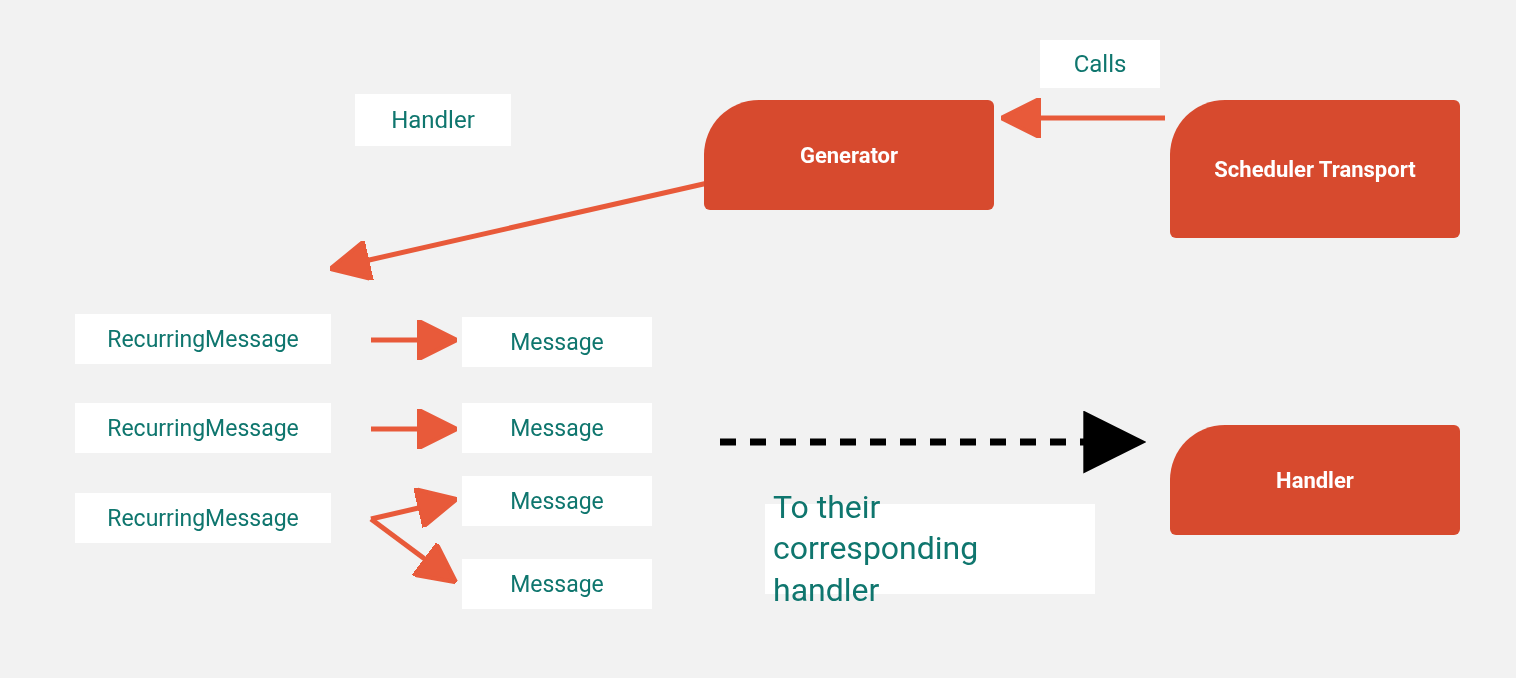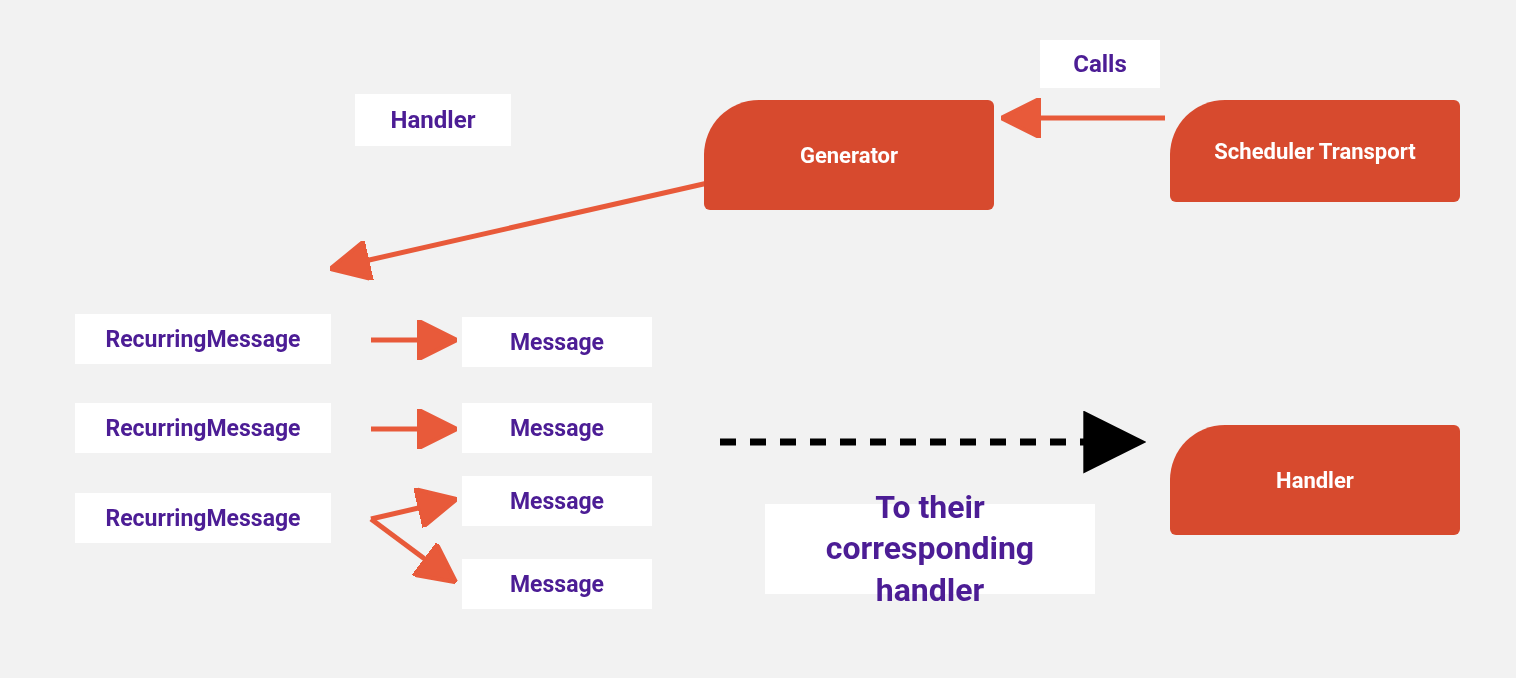--- a/index.html
+++ b/index.html
@@ -22,26 +22,26 @@
     justify-content: center;
     box-sizing: border-box;
   }
   .node.cut-tl {
     border-radius: 55px 6px 6px 6px;
     margin-top: 40px;
   }
   .label-white {
     position: absolute;
     background: #ffffff;
-    color: #4c1d95;
-    font-weight: 700;
+    color: #0f766e;
+    font-weight: 400;
     display: flex;
     align-items: center;
     justify-content: center;
-    text-align: center;
+    text-align: left;
     box-sizing: border-box;
     padding: 4px 8px;
   }
   svg.overlay {
     position: absolute;
     left: 0;
     top: 0;
     width: 1516px;
     height: 678px;
     pointer-events: none;
@@ -71,21 +71,21 @@
   <line x1="371" y1="519" x2="453" y2="500" stroke="#e85a3a" stroke-width="5" marker-end="url(#arrow-red)"></line>
   <line x1="371" y1="519" x2="453" y2="580" stroke="#e85a3a" stroke-width="5" marker-end="url(#arrow-red)"></line>
 
   <line x1="720" y1="442" x2="1140" y2="442" stroke="#000000" stroke-width="7" stroke-dasharray="16 14" marker-end="url(#arrow-black)"></line>
 </svg>
 
 <div class="node cut-tl" style="left:704px; top:60px; width:290px; height:110px; font-size:22px;">
   <span>Generator</span>
 </div>
 
-<div class="node cut-tl" style="left:1170px; top:60px; width:290px; height:102px; font-size:22px; padding:0 10px;">
+<div class="node cut-tl" style="left:1170px; top:60px; width:290px; height:138px; font-size:22px; padding:0 10px;">
   <span>Scheduler Transport</span>
 </div>
 
 <div class="node cut-tl" style="left:1170px; top:385px; width:290px; height:110px; font-size:22px;align-items:center;">
   <span>Handler</span>
 </div>
 
 <div class="label-white" style="left:1040px; top:40px; width:120px; height:48px; font-size:24px;">
   <span>Calls</span>
 </div>

